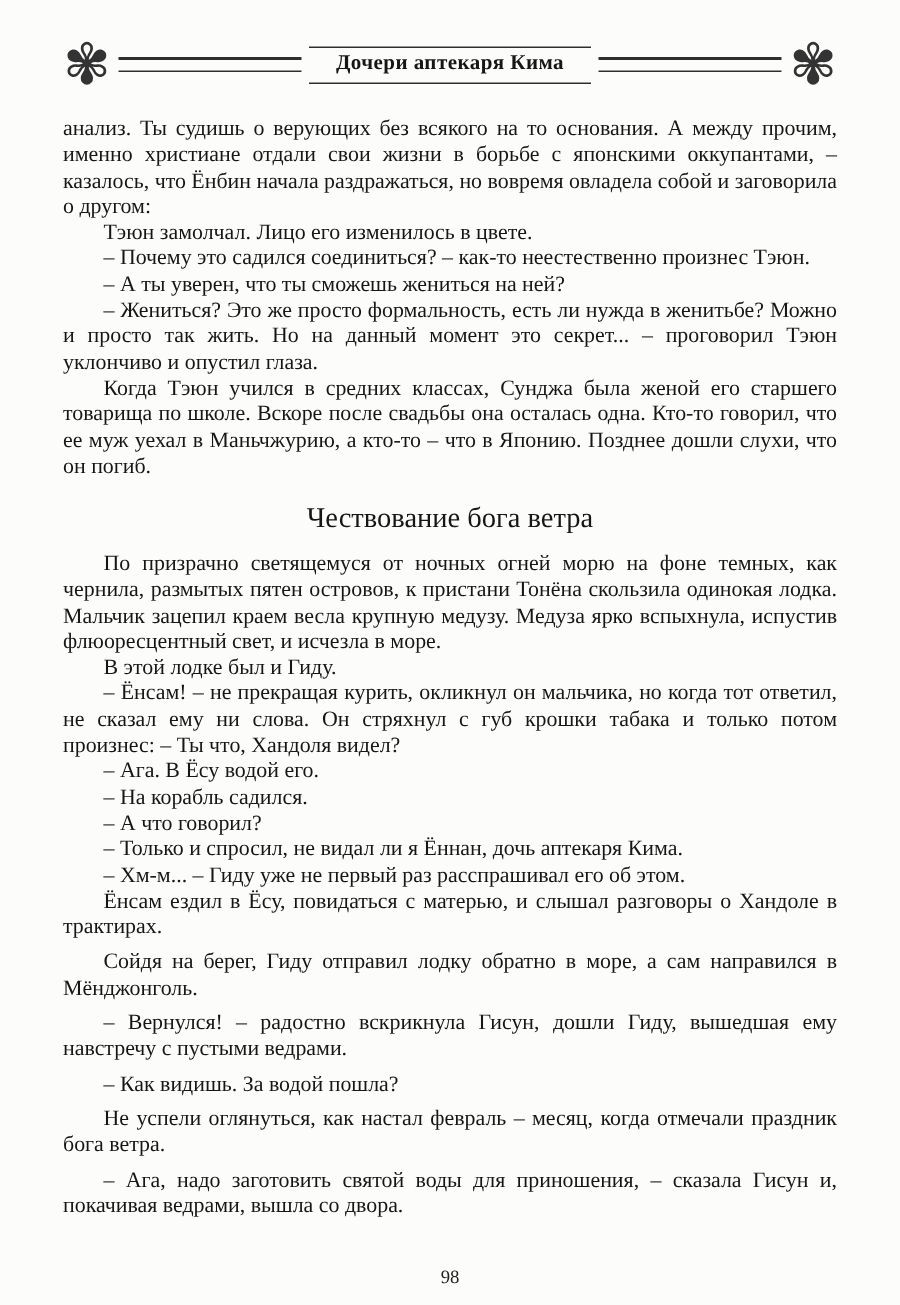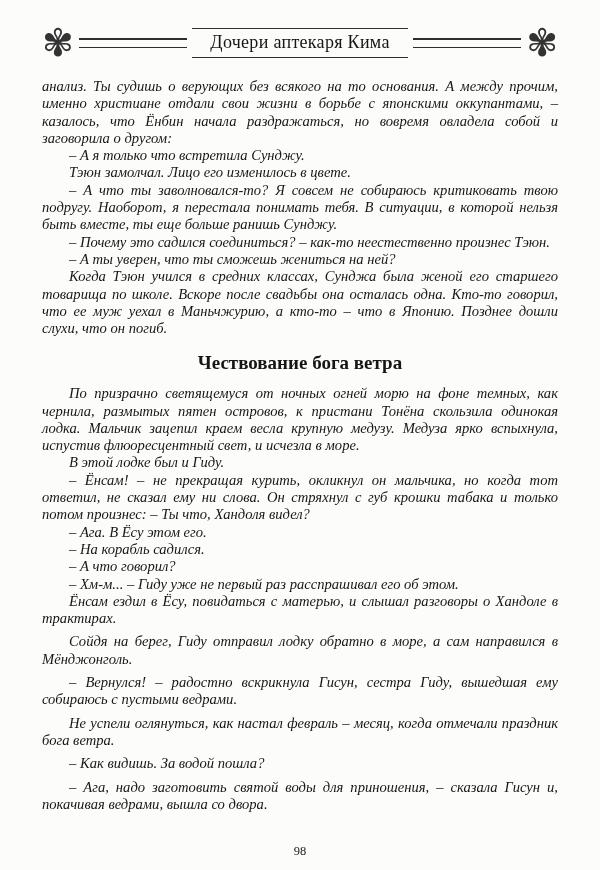--- a/index.html
+++ b/index.html
@@ -34,43 +34,42 @@
     height: 7px;
     border-top: 2.6px solid #2e2e2e;
     border-bottom: 1.3px solid #2e2e2e;
     margin: 0 5px;
   }
   .title-box {
     flex: 0 0 auto;
     border-top: 1.6px solid #2e2e2e;
     border-bottom: 1.6px solid #2e2e2e;
     padding: 3px 18px 4px 18px;
-    font-size: 18px;
-    font-weight: normal;
+    font-size: 14px;
+    font-weight: bold;
     letter-spacing: 0.3px;
     white-space: nowrap;
   }
   
   .page-body {
     font-size: 14.6px;
     line-height: 17.3px;
     text-align: justify;
   }
   .page-body p {
     margin: 0;
     text-indent: 27px;
-    font-style: italic;
   }
   .page-body p.cont { text-indent: 0; }
   .page-body p.gap { margin-top: 6px; }
   .section-heading {
     margin: 15px 0 11px 0;
     text-align: center;
     font-size: 19px;
-    font-weight: bold;
+    font-weight: normal;
     text-indent: 0;
     line-height: 1.15;
   }
   
   .page-footer {
     position: absolute;
     left: 0; right: 0; bottom: 11px;
     text-align: center;
     font-size: 12.5px;
     color: #222;
@@ -84,41 +83,41 @@
   <header class="page-header">
     <span class="orn">✾</span>
     <div class="rule"></div>
     <div class="title-box">Дочери аптекаря Кима</div>
     <div class="rule"></div>
     <span class="orn">✾</span>
   </header>
 
   <main class="page-body">
     <p class="cont">анализ. Ты судишь о верующих без всякого на то основания. А между прочим, именно христиане отдали свои жизни в борьбе с японскими оккупантами, – казалось, что Ёнбин начала раздражаться, но вовремя овладела собой и заговорила о другом:</p>
-    <p>– А я только что встретила Сунджу.</p>
     <p>Тэюн замолчал. Лицо его изменилось в цвете.</p>
-    <p>– А что ты заволновался-то? Я совсем не собираюсь критиковать твою подругу. Наоборот, я перестала понимать тебя. В ситуации, в которой нельзя быть вместе, ты еще больше ранишь Сунджу.</p>
     <p>– Почему это садился соединиться? – как-то неестественно произнес Тэюн.</p>
     <p>– А ты уверен, что ты сможешь жениться на ней?</p>
+    <p>– Жениться? Это же просто формальность, есть ли нужда в женитьбе? Можно и просто так жить. Но на данный момент это секрет... – проговорил Тэюн уклончиво и опустил глаза.</p>
     <p>Когда Тэюн учился в средних классах, Сунджа была женой его старшего товарища по школе. Вскоре после свадьбы она осталась одна. Кто-то говорил, что ее муж уехал в Маньчжурию, а кто-то – что в Японию. Позднее дошли слухи, что он погиб.</p>
 
     <h2 class="section-heading">Чествование бога ветра</h2>
 
     <p>По призрачно светящемуся от ночных огней морю на фоне темных, как чернила, размытых пятен островов, к пристани Тонёна скользила одинокая лодка. Мальчик зацепил краем весла крупную медузу. Медуза ярко вспыхнула, испустив флюоресцентный свет, и исчезла в море.</p>
     <p>В этой лодке был и Гиду.</p>
     <p>– Ёнсам! – не прекращая курить, окликнул он мальчика, но когда тот ответил, не сказал ему ни слова. Он стряхнул с губ крошки табака и только потом произнес: – Ты что, Хандоля видел?</p>
-    <p>– Ага. В Ёсу этом его.</p>
+    <p>– Ага. В Ёсу водой его.</p>
     <p>– На корабль садился.</p>
     <p>– А что говорил?</p>
+    <p>– Только и спросил, не видал ли я Ённан, дочь аптекаря Кима.</p>
     <p>– Хм-м... – Гиду уже не первый раз расспрашивал его об этом.</p>
     <p>Ёнсам ездил в Ёсу, повидаться с матерью, и слышал разговоры о Хандоле в трактирах.</p>
     <p class="gap">Сойдя на берег, Гиду отправил лодку обратно в море, а сам направился в Мёнджонголь.</p>
-    <p class="gap">– Вернулся! – радостно вскрикнула Гисун, сестра Гиду, вышедшая ему собираюсь с пустыми ведрами.</p>
+    <p class="gap">– Вернулся! – радостно вскрикнула Гисун, дошли Гиду, вышедшая ему навстречу с пустыми ведрами.</p>
+    <p class="gap">– Как видишь. За водой пошла?</p>
     <p class="gap">Не успели оглянуться, как настал февраль – месяц, когда отмечали праздник бога ветра.</p>
-    <p class="gap">– Как видишь. За водой пошла?</p>
     <p class="gap">– Ага, надо заготовить святой воды для приношения, – сказала Гисун и, покачивая ведрами, вышла со двора.</p>
 
   </main>
 
   <footer class="page-footer">
     <span>98</span>
   </footer>
 
 </div>
 

